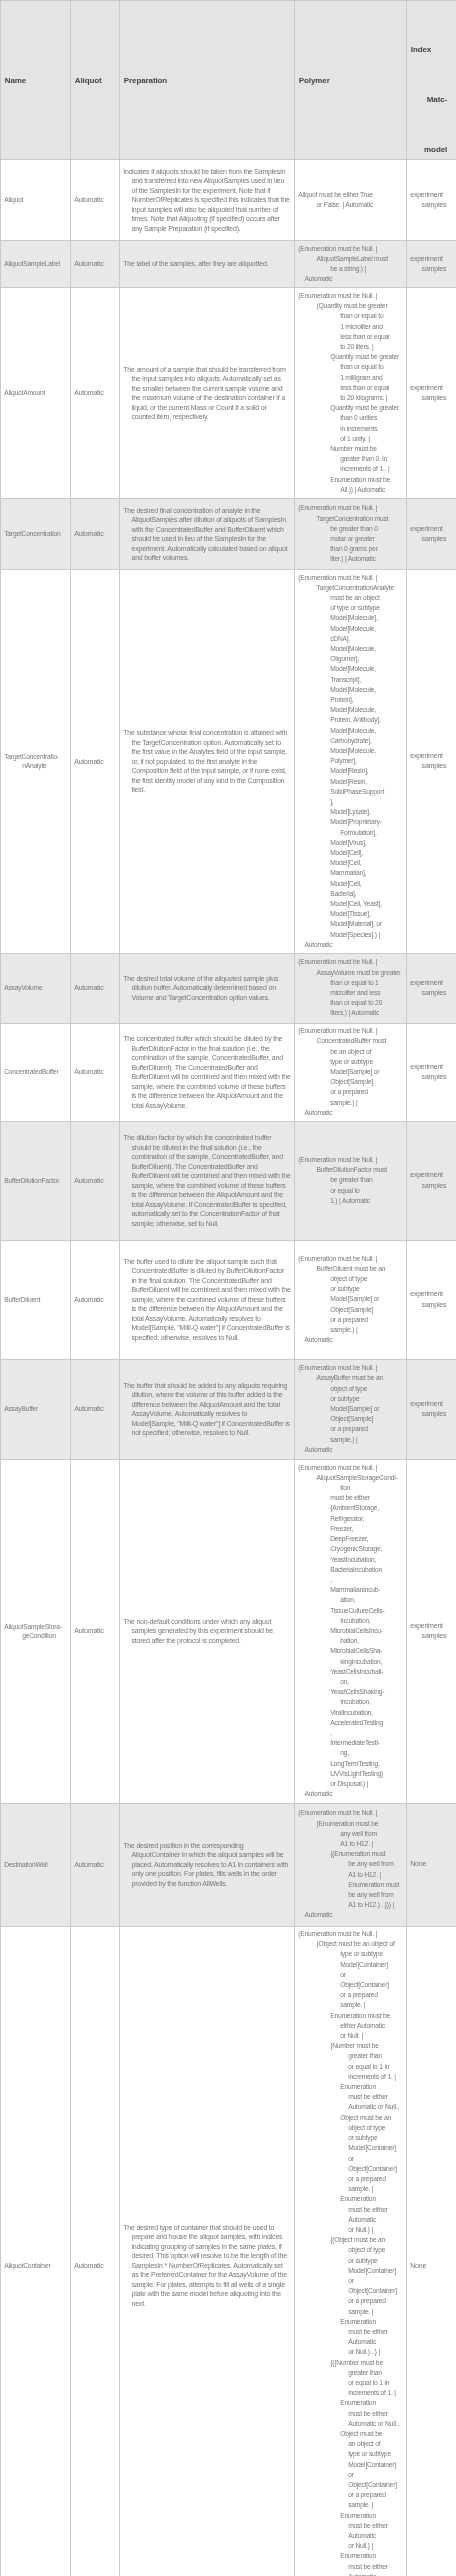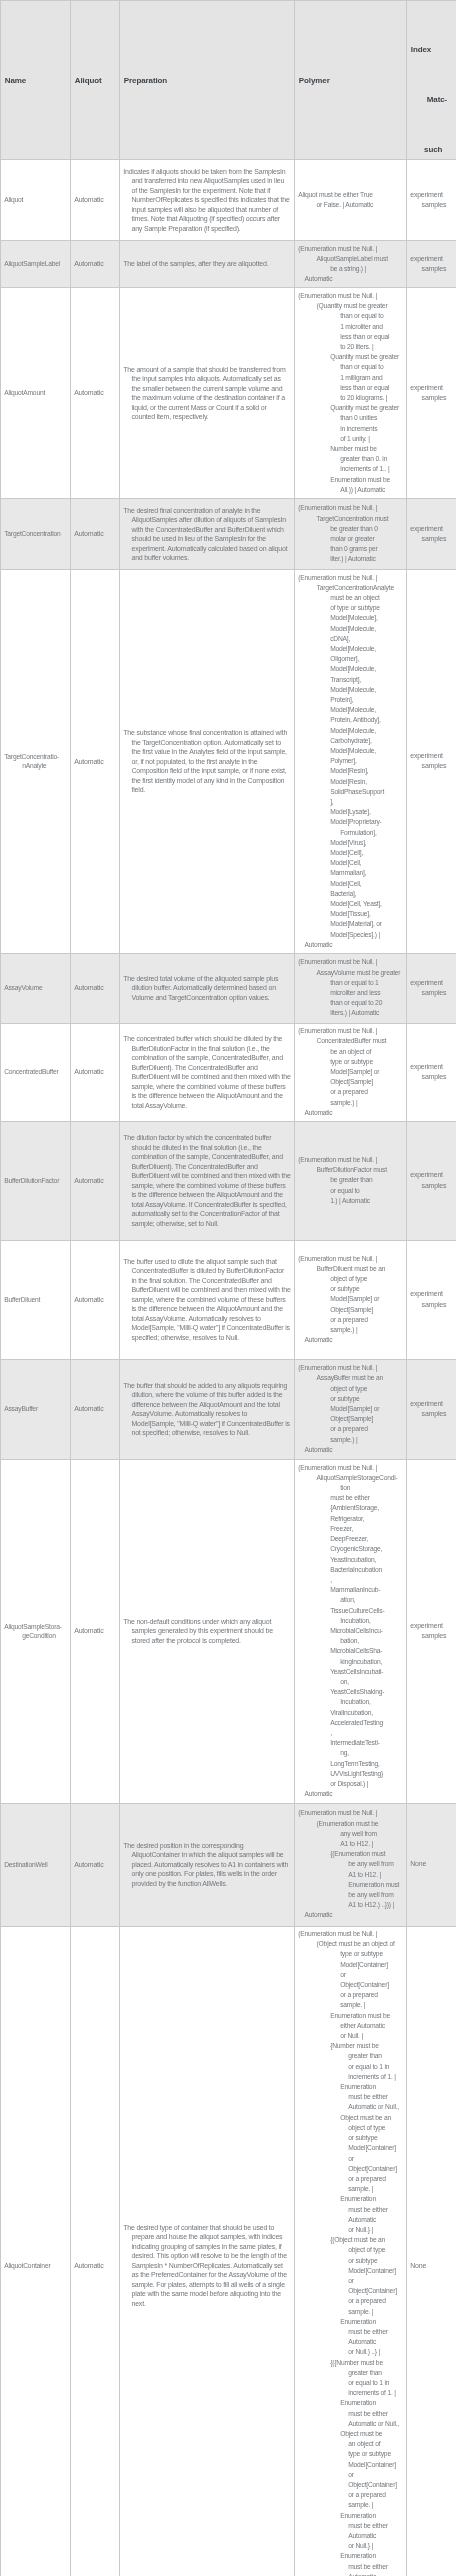--- a/index.html
+++ b/index.html
@@ -41,21 +41,21 @@
         </th>
         <th>
           <span>Preparation</span>
         </th>
         <th>
           <span>Polymer</span>
         </th>
         <th>
           <div class="hline" style="margin-left:0px">Index</div>
           <div class="hline" style="margin-left:16px">Matc-</div>
-          <div class="hline" style="margin-left:13.3px">such</div>
+          <div class="hline" style="margin-left:13.3px">model</div>
         </th>
       </tr>
     </thead>
     <tbody id="table-body">
         <tr style="height: 81px;">
           <td>
             <div class="nline" style="margin-left: 0px;">Aliquot</div>
           </td>
           <td>
             <div class="defv">Automatic</div>

